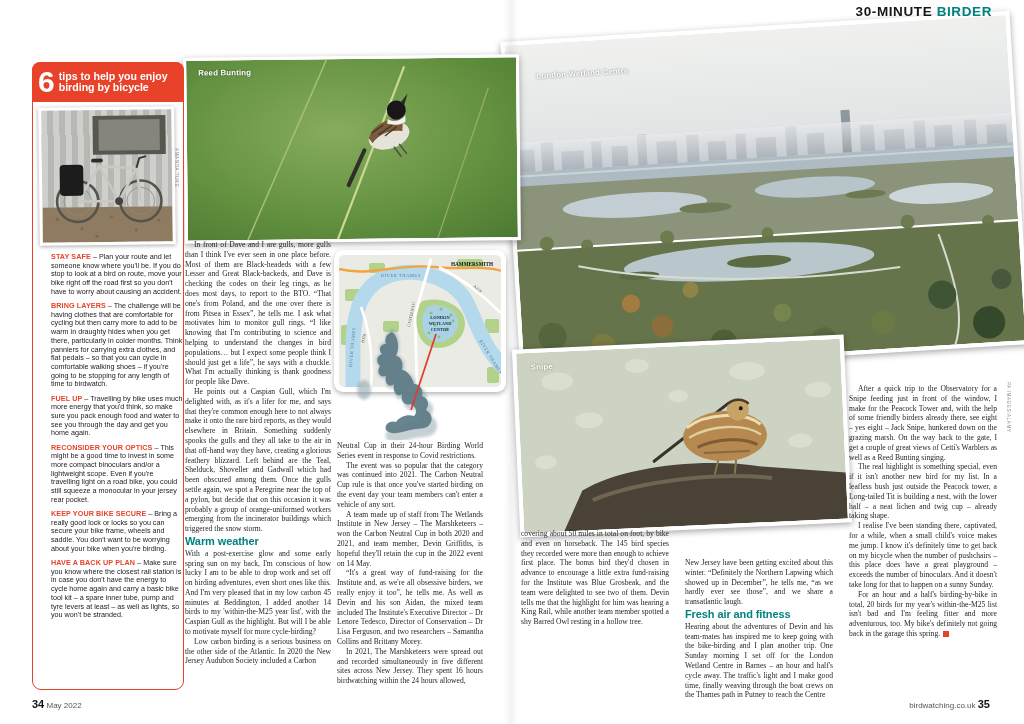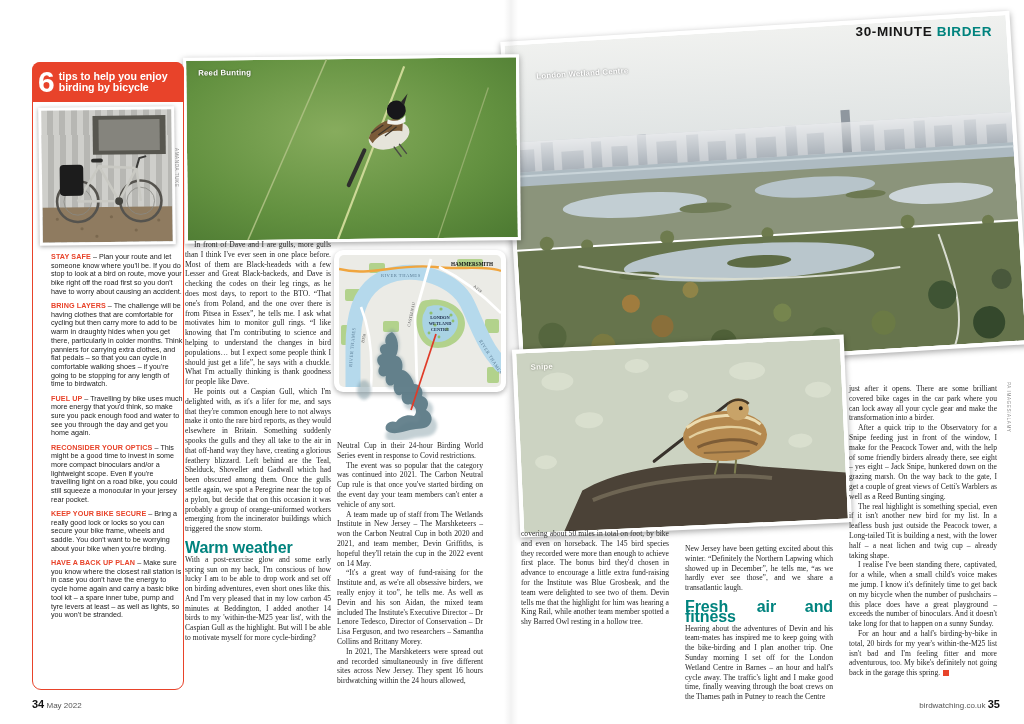--- a/index.html
+++ b/index.html
@@ -2,21 +2,21 @@
 <html><head>
 <meta charset="utf-8">
 <style>
   html,body{margin:0;padding:0;background:#e7e7e5;}
   .spread{position:relative;width:1024px;height:724px;background:#ffffff;overflow:hidden;
           font-family:"Liberation Sans",sans-serif;}
   .fold{position:absolute;left:504px;top:0;width:14px;height:724px;z-index:2;
         background:linear-gradient(90deg,rgba(0,0,0,0) 0%,rgba(0,0,0,.05) 50%,rgba(0,0,0,0) 100%);}
 
   
-  .pageheader{position:absolute;top:24px;right:32px;z-index:30;font-weight:800;font-size:13.5px;
+  .pageheader{position:absolute;top:4px;right:32px;z-index:30;font-weight:800;font-size:13.5px;
               letter-spacing:.6px;font-family:"Liberation Sans",sans-serif;}
   .pageheader .blk{color:#161616;}
   .pageheader .teal{color:#00837e;}
 
   
   .sidepanel{position:absolute;left:32px;top:62px;width:152px;height:628px;border:1.5px solid #e8432a;
              border-radius:9px;background:#fff;z-index:6;box-sizing:border-box;}
   .sidehead{position:absolute;left:-1px;top:-1px;width:152px;height:40px;background:#e8432a;border-radius:8px 8px 0 0;
             display:flex;align-items:center;padding:0 6px;box-sizing:border-box;color:#fff;}
   .sidehead .bignum{font-size:30px;font-weight:800;line-height:30px;margin-right:4px;}
@@ -34,35 +34,35 @@
   .caption{position:absolute;color:#fff;font-size:7.8px;font-weight:700;letter-spacing:.2px;
            text-shadow:0 0 2px rgba(0,0,0,.55);z-index:5;}
   .vcredit{position:absolute;writing-mode:vertical-rl;font-size:4.6px;letter-spacing:.6px;color:#8a8a8a;
            text-transform:uppercase;z-index:9;}
 
   
   .col{position:absolute;z-index:8;font-family:"Liberation Serif",serif;color:#262626;
        font-size:7.6px;line-height:9.8px;text-align:justify;}
   .col p{margin:0;}
   .col p.ind{text-indent:9px;}
-  .subhead{font-family:"Liberation Sans",sans-serif;font-weight:800;color:#00837e;font-size:16px;
-           margin:9px 0 2px 0;letter-spacing:-.1px;}
+  .subhead{font-family:"Liberation Sans",sans-serif;font-weight:800;color:#00837e;font-size:11px;
+           margin:3px 0 2px 0;letter-spacing:-.1px;}
   .endmark{display:inline-block;width:6px;height:6px;background:#e8432a;margin-left:3px;vertical-align:-1px;}
 
   
   .mapcard{position:absolute;left:334px;top:250px;width:172px;height:142px;background:#fff;border-radius:9px;
            box-shadow:0 2px 5px rgba(0,0,0,.3);padding:5px;box-sizing:border-box;z-index:6;}
   .mapinner{width:162px;height:132px;border-radius:5px;overflow:hidden;}
   .uklocator{position:absolute;left:350px;top:318px;width:150px;height:122px;z-index:7;pointer-events:none;}
 
   
   .footer{position:absolute;bottom:14px;font-size:8px;color:#555;z-index:9;}
   .footer .pn{font-weight:800;color:#111;font-size:11px;}
   .f-left{left:32px;}
-  .f-right{right:24px;text-align:left;}
+  .f-right{right:34px;text-align:left;}
 </style>
 </head>
 <body>
 
 <div class="spread">
   <div class="fold"></div>
 
   <div class="pageheader">
     <span class="blk">30-MINUTE</span>
     <span class="teal">BIRDER</span>
@@ -318,42 +318,42 @@
       <p class="tip"><span class="lead">HAVE A BACK UP PLAN</span> <span>– Make sure you know where the closest rail station is in case you don't have the energy to cycle home again and carry a basic bike tool kit – a spare inner tube, pump and tyre levers at least – as well as lights, so you won't be stranded.</span></p>
     </div>
   </div>
   <div class="vcredit" style="left:174px;top:148px;">AMANDA TUKE</div>
 
   <div class="col" style="left:185px;top:240px;width:146px;height:428px;">
     <p class="ind">In front of Dave and I are gulls, more gulls than I think I've ever seen in one place before. Most of them are Black-headeds with a few Lesser and Great Black-backeds, and Dave is checking the codes on their leg rings, as he does most days, to report to the BTO. “That one's from Poland, and the one over there is from Pitsea in Essex”, he tells me. I ask what motivates him to monitor gull rings. “I like knowing that I'm contributing to science and helping to understand the changes in bird populations… but I expect some people think I should just get a life”, he says with a chuckle. What I'm actually thinking is thank goodness for people like Dave.</p>
     <p class="ind">He points out a Caspian Gull, which I'm delighted with, as it's a lifer for me, and says that they're common enough here to not always make it onto the rare bird reports, as they would elsewhere in Britain. Something suddenly spooks the gulls and they all take to the air in that off-hand way they have, creating a glorious feathery blizzard. Left behind are the Teal, Shelduck, Shoveller and Gadwall which had been obscured among them. Once the gulls settle again, we spot a Peregrine near the top of a pylon, but decide that on this occasion it was probably a group of orange-uniformed workers emerging from the incinerator buildings which triggered the snow storm.</p>
     <h3 class="subhead">Warm weather</h3>
     <p>With a post-exercise glow and some early spring sun on my back, I'm conscious of how lucky I am to be able to drop work and set off on birding adventures, even short ones like this. And I'm very pleased that in my low carbon 45 minutes at Beddington, I added another 14 birds to my 'within-the-M25 year list', with the Caspian Gull as the highlight. But will I be able to motivate myself for more cycle-birding?</p>
+    <p class="ind">Low carbon birding is a serious business on the other side of the Atlantic. In 2020 the New Jersey Audubon Society included a Carbon</p>
   </div>
 
   <div class="col" style="left:337px;top:441px;width:146px;height:240px;">
     <p>Neutral Cup in their 24-hour Birding World Series event in response to Covid restrictions.</p>
     <p class="ind">The event was so popular that the category was continued into 2021. The Carbon Neutral Cup rule is that once you've started birding on the event day your team members can't enter a vehicle of any sort.</p>
     <p class="ind">A team made up of staff from The Wetlands Institute in New Jersey – The Marshketeers – won the Carbon Neutral Cup in both 2020 and 2021, and team member, Devin Griffiths, is hopeful they'll retain the cup in the 2022 event on 14 May.</p>
     <p class="ind">“It's a great way of fund-raising for the Institute and, as we're all obsessive birders, we really enjoy it too”, he tells me. As well as Devin and his son Aidan, the mixed team included The Institute's Executive Director – Dr Lenore Tedesco, Director of Conservation – Dr Lisa Ferguson, and two researchers – Samantha Collins and Brittany Morey.</p>
     <p class="ind">In 2021, The Marshketeers were spread out and recorded simultaneously in five different sites across New Jersey. They spent 16 hours birdwatching within the 24 hours allowed,</p>
   </div>
 
   <div class="col" style="left:521px;top:529px;width:148px;height:152px;">
     <p>covering about 50 miles in total on foot, by bike and even on horseback. The 145 bird species they recorded were more than enough to achieve first place. The bonus bird they'd chosen in advance to encourage a little extra fund-raising for the Institute was Blue Grosbeak, and the team were delighted to see two of them. Devin tells me that the highlight for him was hearing a King Rail, while another team member spotted a shy Barred Owl resting in a hollow tree.</p>
   </div>
 
-  <div class="col" style="left:685px;top:544px;width:148px;height:152px;">
+  <div class="col" style="left:685px;top:558px;width:148px;height:152px;">
     <p>New Jersey have been getting excited about this winter. “Definitely the Northern Lapwing which showed up in December”, he tells me, “as we hardly ever see those”, and we share a transatlantic laugh.</p>
     <h3 class="subhead">Fresh air and fitness</h3>
     <p>Hearing about the adventures of Devin and his team-mates has inspired me to keep going with the bike-birding and I plan another trip. One Sunday morning I set off for the London Wetland Centre in Barnes – an hour and half's cycle away. The traffic's light and I make good time, finally weaving through the boat crews on the Thames path in Putney to reach the Centre</p>
   </div>
 
   <div class="col" style="left:849px;top:384px;width:148px;height:300px;">
-    <p>just after it opens. There are some brilliant covered bike cages in the car park where you can lock away all your cycle gear and make the transformation into a birder.</p>
     <p class="ind">After a quick trip to the Observatory for a Snipe feeding just in front of the window, I make for the Peacock Tower and, with the help of some friendly birders already there, see eight – yes eight – Jack Snipe, hunkered down on the grazing marsh. On the way back to the gate, I get a couple of great views of Cetti's Warblers as well as a Reed Bunting singing.</p>
     <p class="ind">The real highlight is something special, even if it isn't another new bird for my list. In a leafless bush just outside the Peacock tower, a Long-tailed Tit is building a nest, with the lower half – a neat lichen and twig cup – already taking shape.</p>
     <p class="ind">I realise I've been standing there, captivated, for a while, when a small child's voice makes me jump. I know it's definitely time to get back on my bicycle when the number of pushchairs – this place does have a great playground – exceeds the number of binoculars. And it doesn't take long for that to happen on a sunny Sunday.</p>
     <p class="ind"><span>For an hour and a half's birding-by-bike in total, 20 birds for my year's within-the-M25 list isn't bad and I'm feeling fitter and more adventurous, too. My bike's definitely not going back in the garage this spring.</span><span class="endmark"></span></p>
   </div>
 
   <div class="footer f-left">
     <span class="pn">34</span>
     <span>May 2022</span>
   </div>

